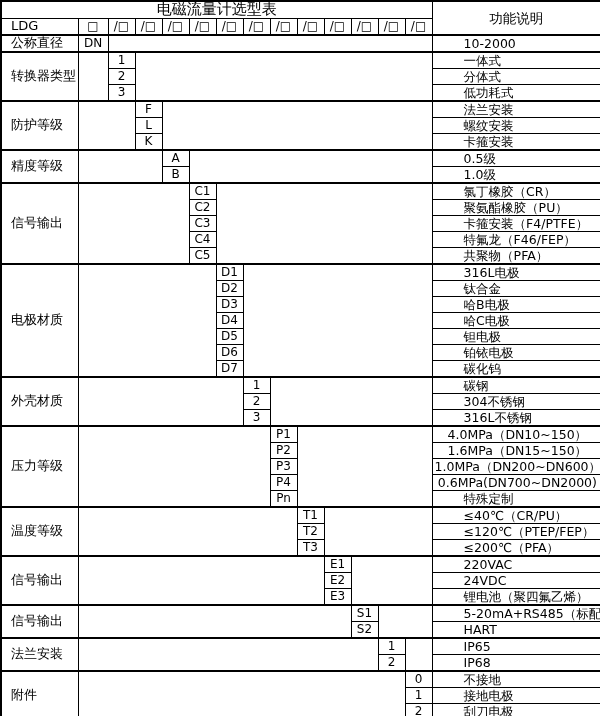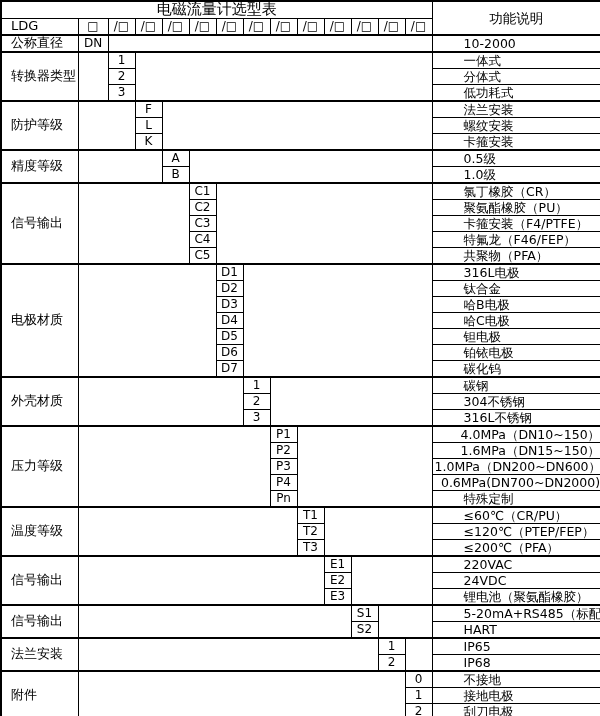--- a/index.html
+++ b/index.html
@@ -18,21 +18,21 @@
     vertical-align:middle;
   }
   td.sec{border-top-width:2px;}
   td.title{text-align:center;font-size:15px;}
   td.rhead{text-align:center;font-size:13.5px;}
   td.lbl{text-align:left;padding-left:9px;font-size:13px;}
   td.code{text-align:center;font-size:12px;}
   td.slot{text-align:center;font-size:12px;}
   td.fill{background:#fff;}
   td.desc{text-align:left;padding-left:31px;}
-  td.desc.left{text-align:right;padding-left:2px;}
+  td.desc.left{text-align:center;padding-left:2px;}
 </style>
 </head>
 <body>
 
 <table>
   <colgroup>
     <col style="width:77px">
       <col style="width:30px">
     <col style="width:27px">
       <col style="width:27px">
@@ -208,21 +208,21 @@
       </tr>
       <tr>
         <td class="code">Pn</td>
         <td class="desc">特殊定制</td>
       </tr>
       <tr>
         <td class="lbl sec" rowspan="3">温度等级</td>
         <td class="fill sec" rowspan="3" colspan="8"></td>
         <td class="code sec">T1</td>
         <td class="fill sec" rowspan="3" colspan="4"></td>
-        <td class="desc sec">≤60℃（CR/PU）</td>
+        <td class="desc sec">≤40℃（CR/PU）</td>
       </tr>
       <tr>
         <td class="code">T2</td>
         <td class="desc">≤120℃（PTEP/FEP）</td>
       </tr>
       <tr>
         <td class="code">T3</td>
         <td class="desc">≤200℃（PFA）</td>
       </tr>
       <tr>
@@ -231,21 +231,21 @@
         <td class="code sec">E1</td>
         <td class="fill sec" rowspan="3" colspan="3"></td>
         <td class="desc sec">220VAC</td>
       </tr>
       <tr>
         <td class="code">E2</td>
         <td class="desc">24VDC</td>
       </tr>
       <tr>
         <td class="code">E3</td>
-        <td class="desc">锂电池（聚氨酯橡胶）</td>
+        <td class="desc">锂电池（聚四氟乙烯）</td>
       </tr>
       <tr>
         <td class="lbl sec" rowspan="2">信号输出</td>
         <td class="fill sec" rowspan="2" colspan="10"></td>
         <td class="code sec">S1</td>
         <td class="fill sec" rowspan="2" colspan="2"></td>
         <td class="desc sec">5-20mA+RS485（标配）</td>
       </tr>
       <tr>
         <td class="code">S2</td>

